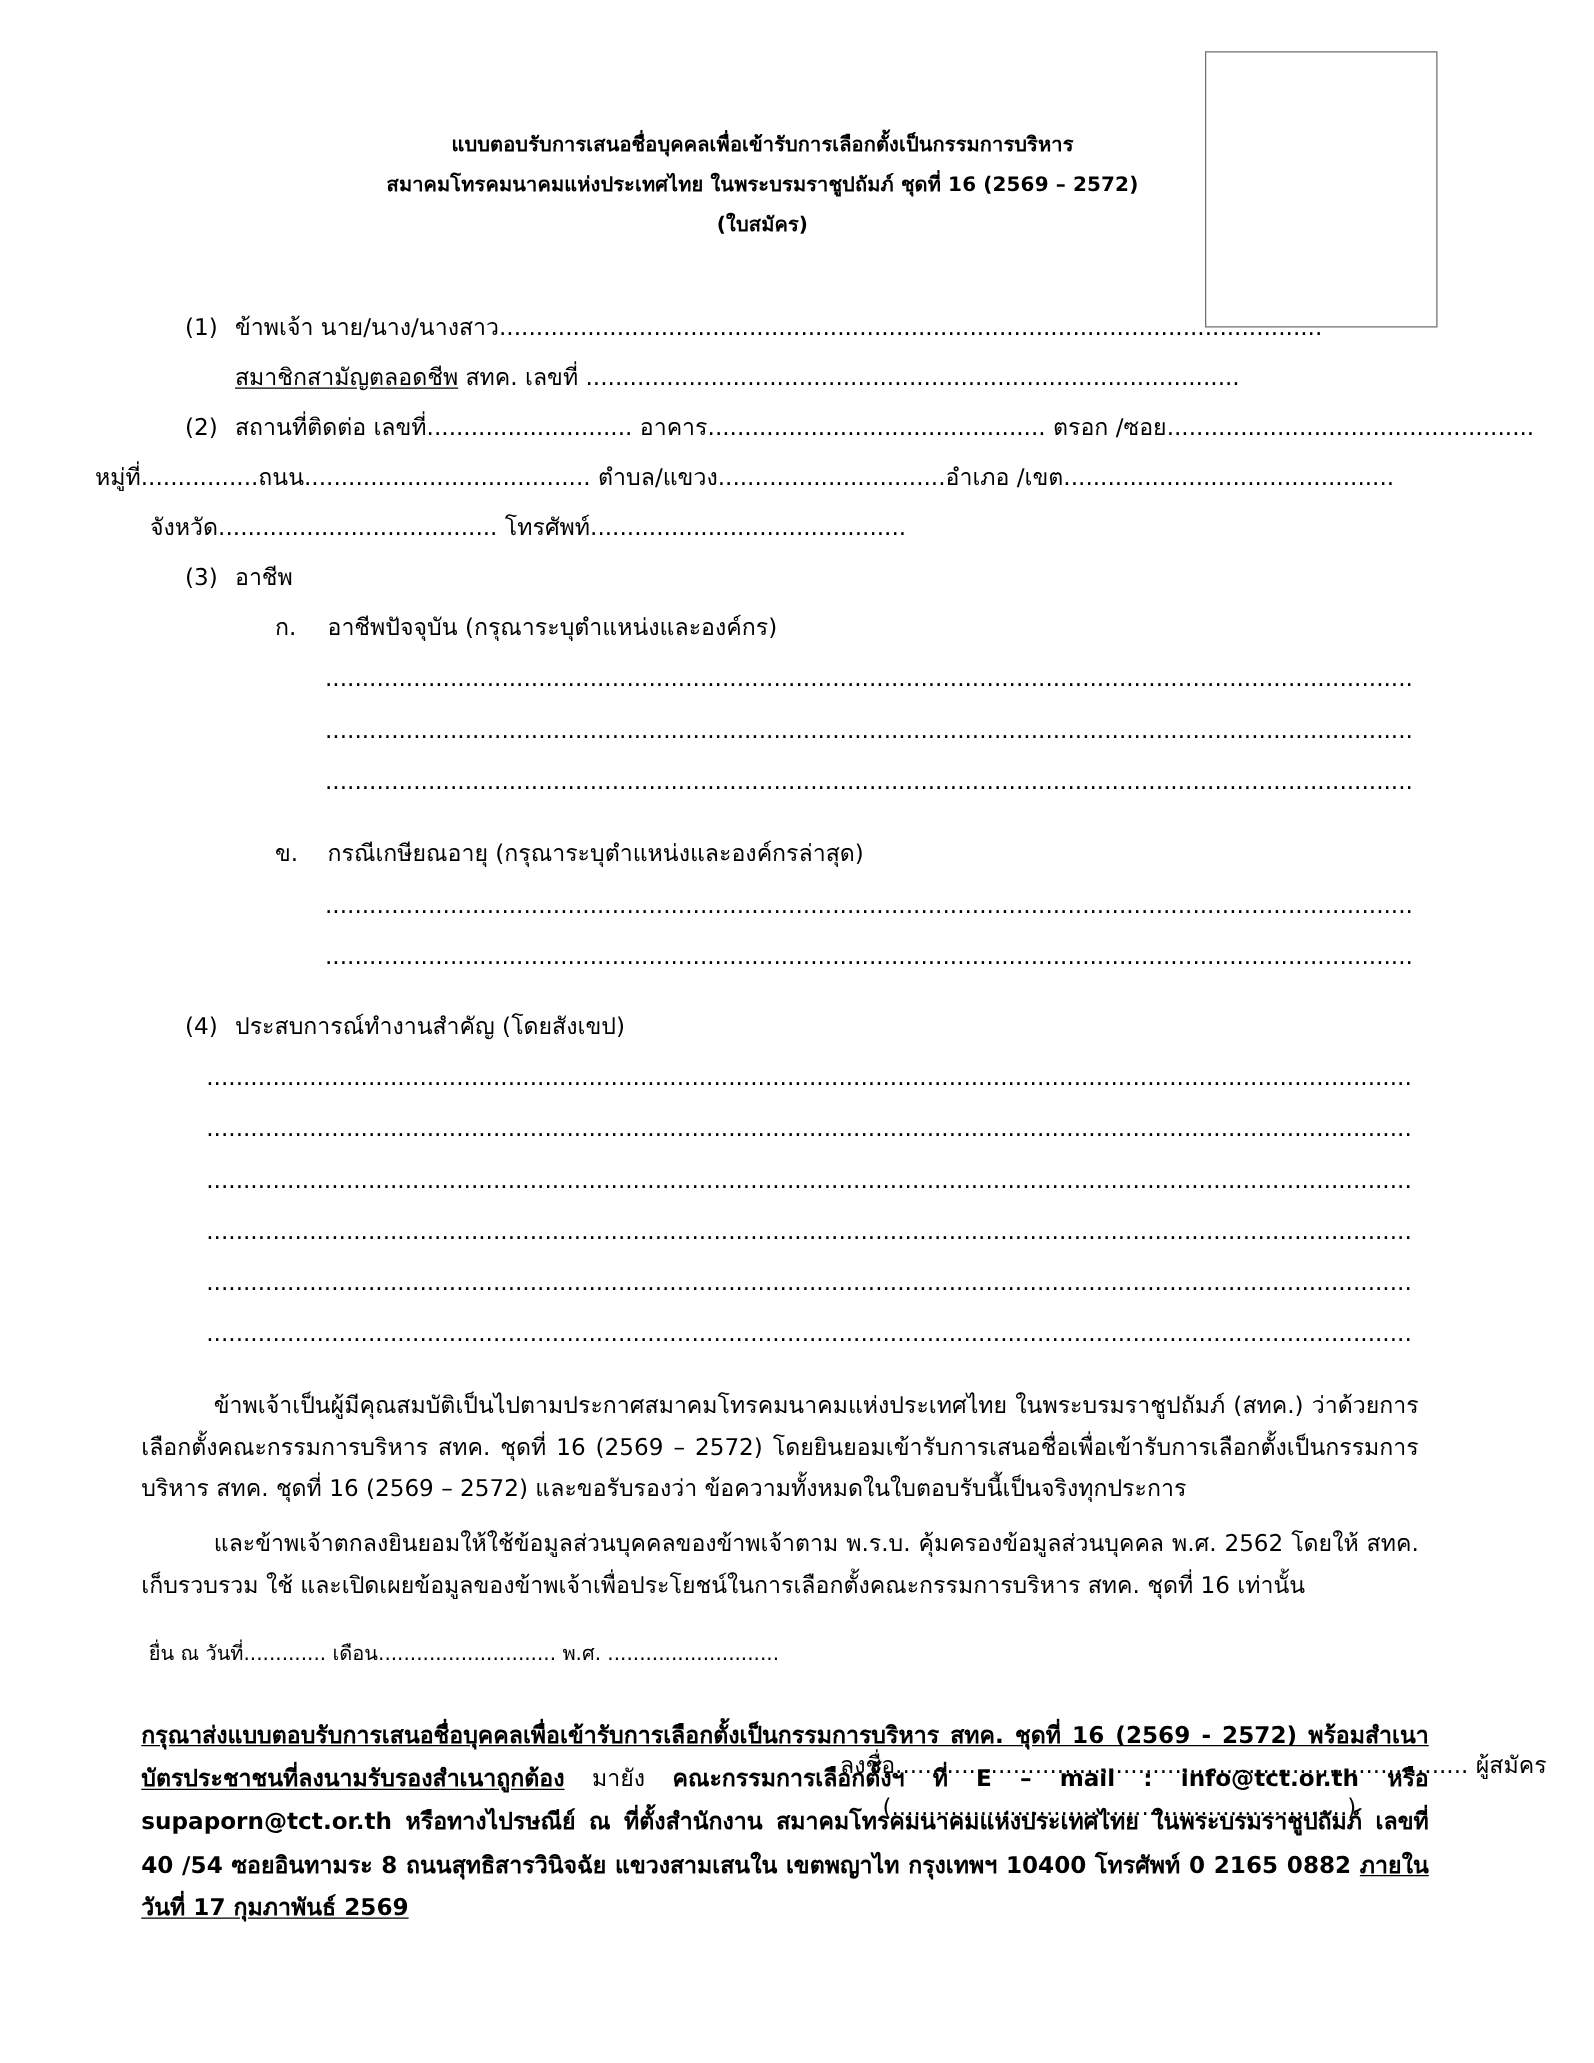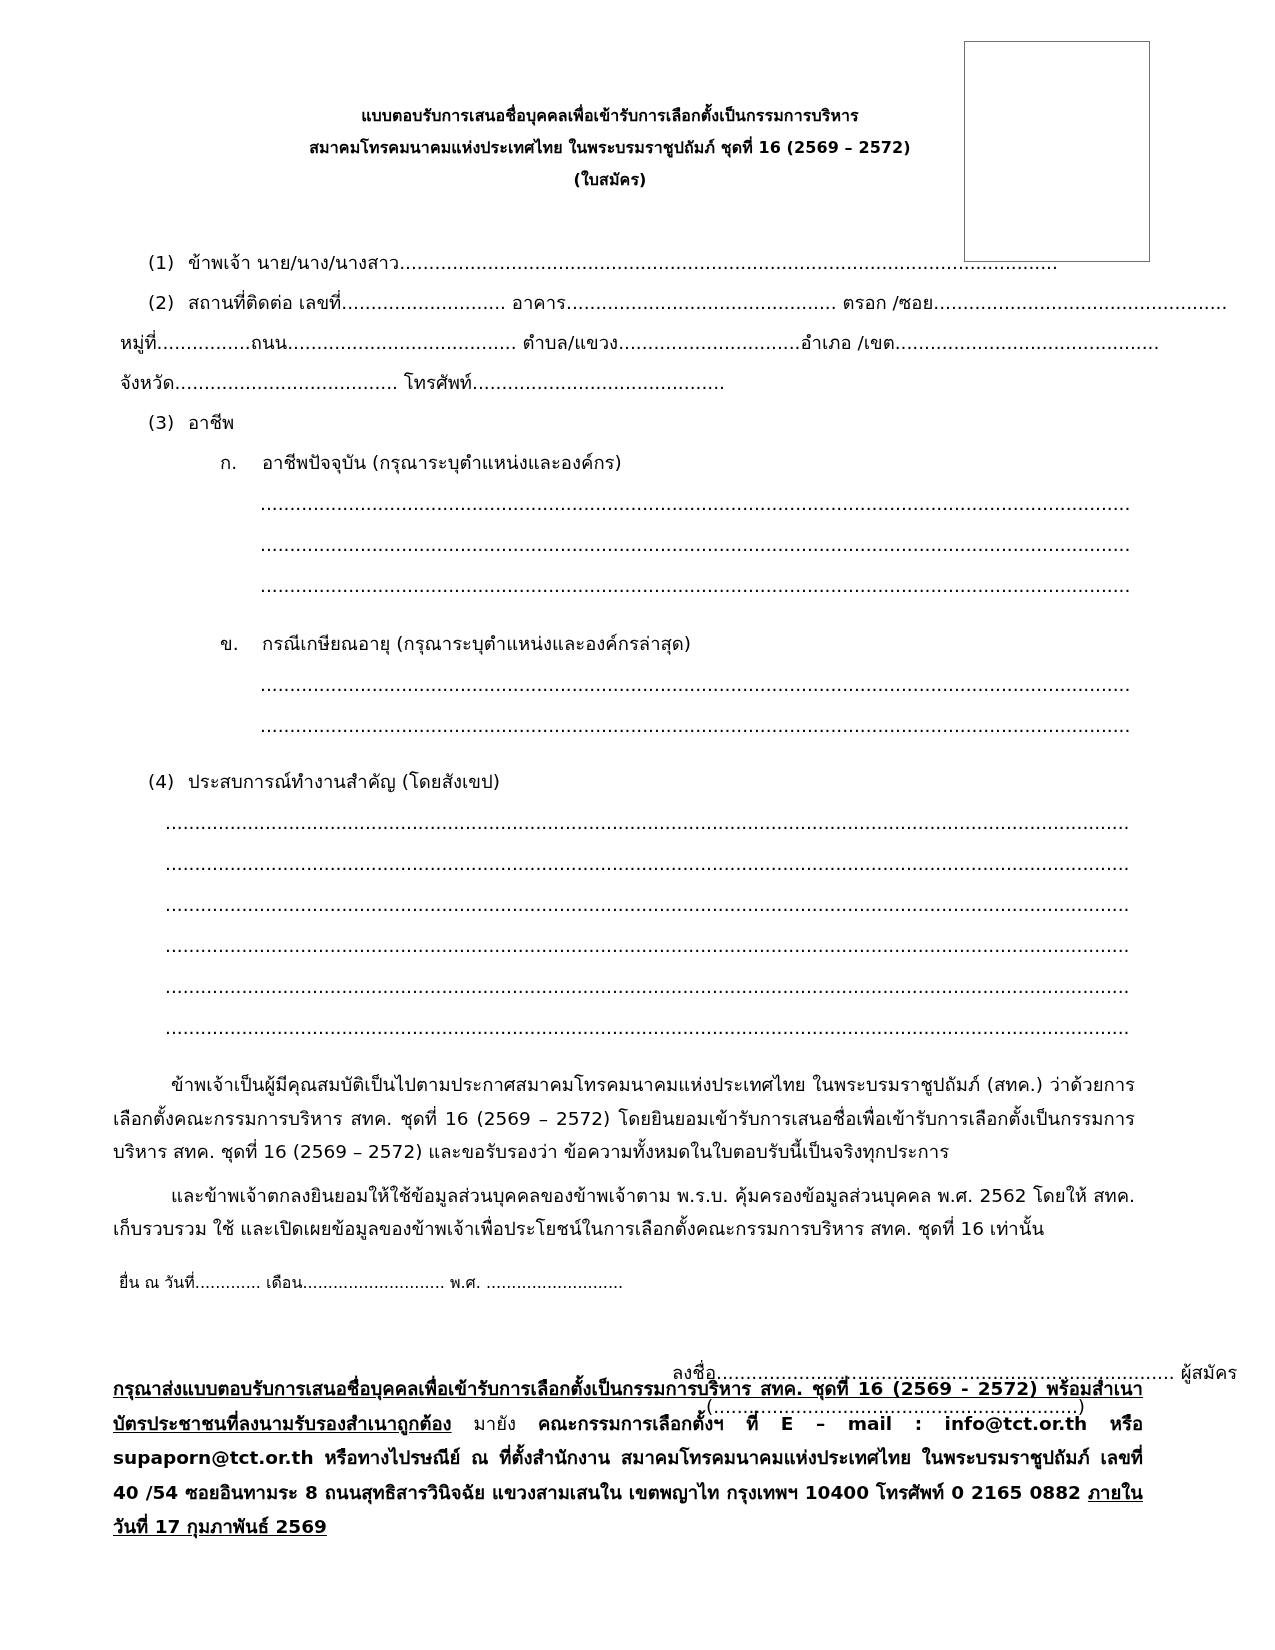--- a/index.html
+++ b/index.html
@@ -165,26 +165,29 @@
     <div class="title-line sub">สมาคมโทรคมนาคมแห่งประเทศไทย ในพระบรมราชูปถัมภ์ ชุดที่ 16 (2569 – 2572)</div>
     <div class="title-line sub">(ใบสมัคร)</div>
   </div>
 
   <div class="body-wrap">
 
     <div class="row">
       <span class="num">(1)</span>
       <span class="rowtext"><span>ข้าพเจ้า นาย/นาง/นางสาว</span><span class="dots">................................................................................................................</span></span>
     </div>
+    <div class="row" style="padding-left:188px;">
+      <span class="rowtext"><span class="u">สมาชิกสามัญตลอดชีพ</span><span> สทค. เลขที่ </span><span class="dots">.........................................................................................</span></span>
+    </div>
 
     <div class="row">
       <span class="num">(2)</span>
       <span class="rowtext"><span>สถานที่ติดต่อ เลขที่</span><span class="dots">............................</span><span> อาคาร</span><span class="dots">..............................................</span><span> ตรอก /ซอย</span><span class="dots">..................................................</span></span>
     </div>
-    <div class="row" style="padding-left:120px;">
+    <div class="row" style="padding-left:76px;">
       <span class="rowtext"><span>หมู่ที่</span><span class="dots">................</span><span>ถนน</span><span class="dots">.......................................</span><span> ตำบล/แขวง</span><span class="dots">...............................</span><span>อำเภอ /เขต</span><span class="dots">.............................................</span></span>
     </div>
     <div class="row" style="padding-left:120px;">
       <span class="rowtext"><span>จังหวัด</span><span class="dots">......................................</span><span> โทรศัพท์</span><span class="dots">...........................................</span></span>
     </div>
 
     <div class="row">
       <span class="num">(3)</span>
       <span class="rowtext">อาชีพ</span>
     </div>

